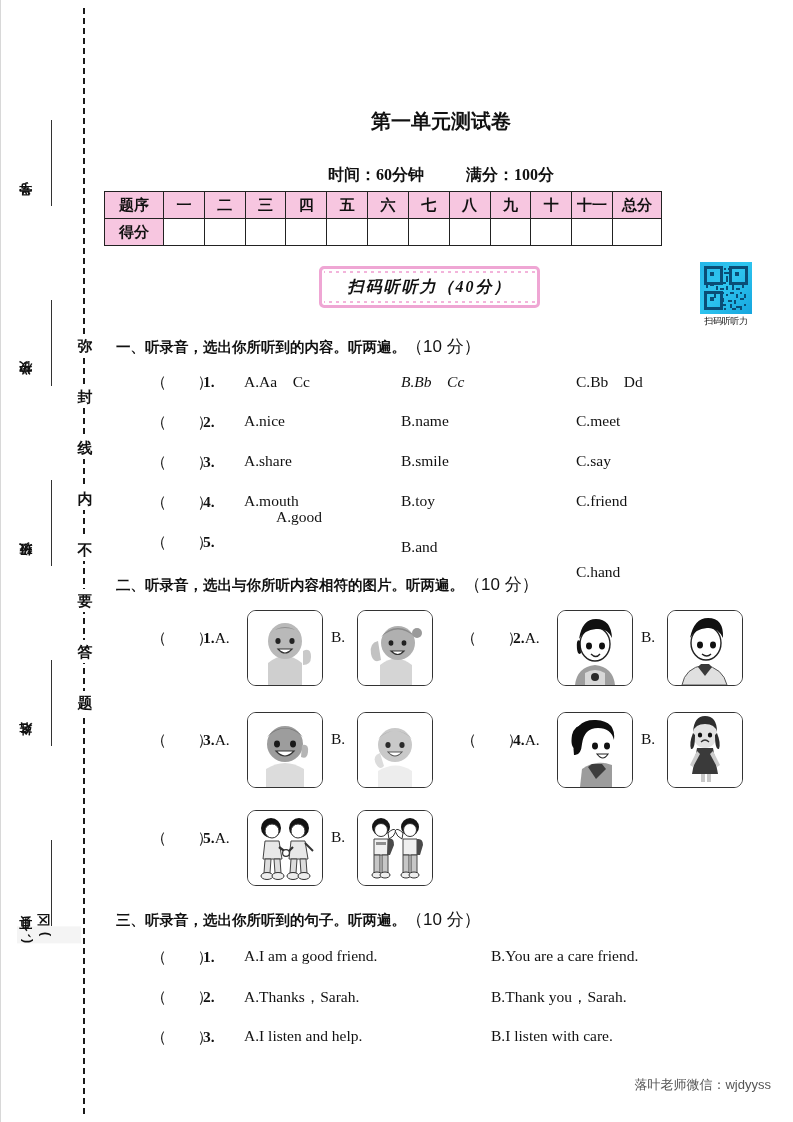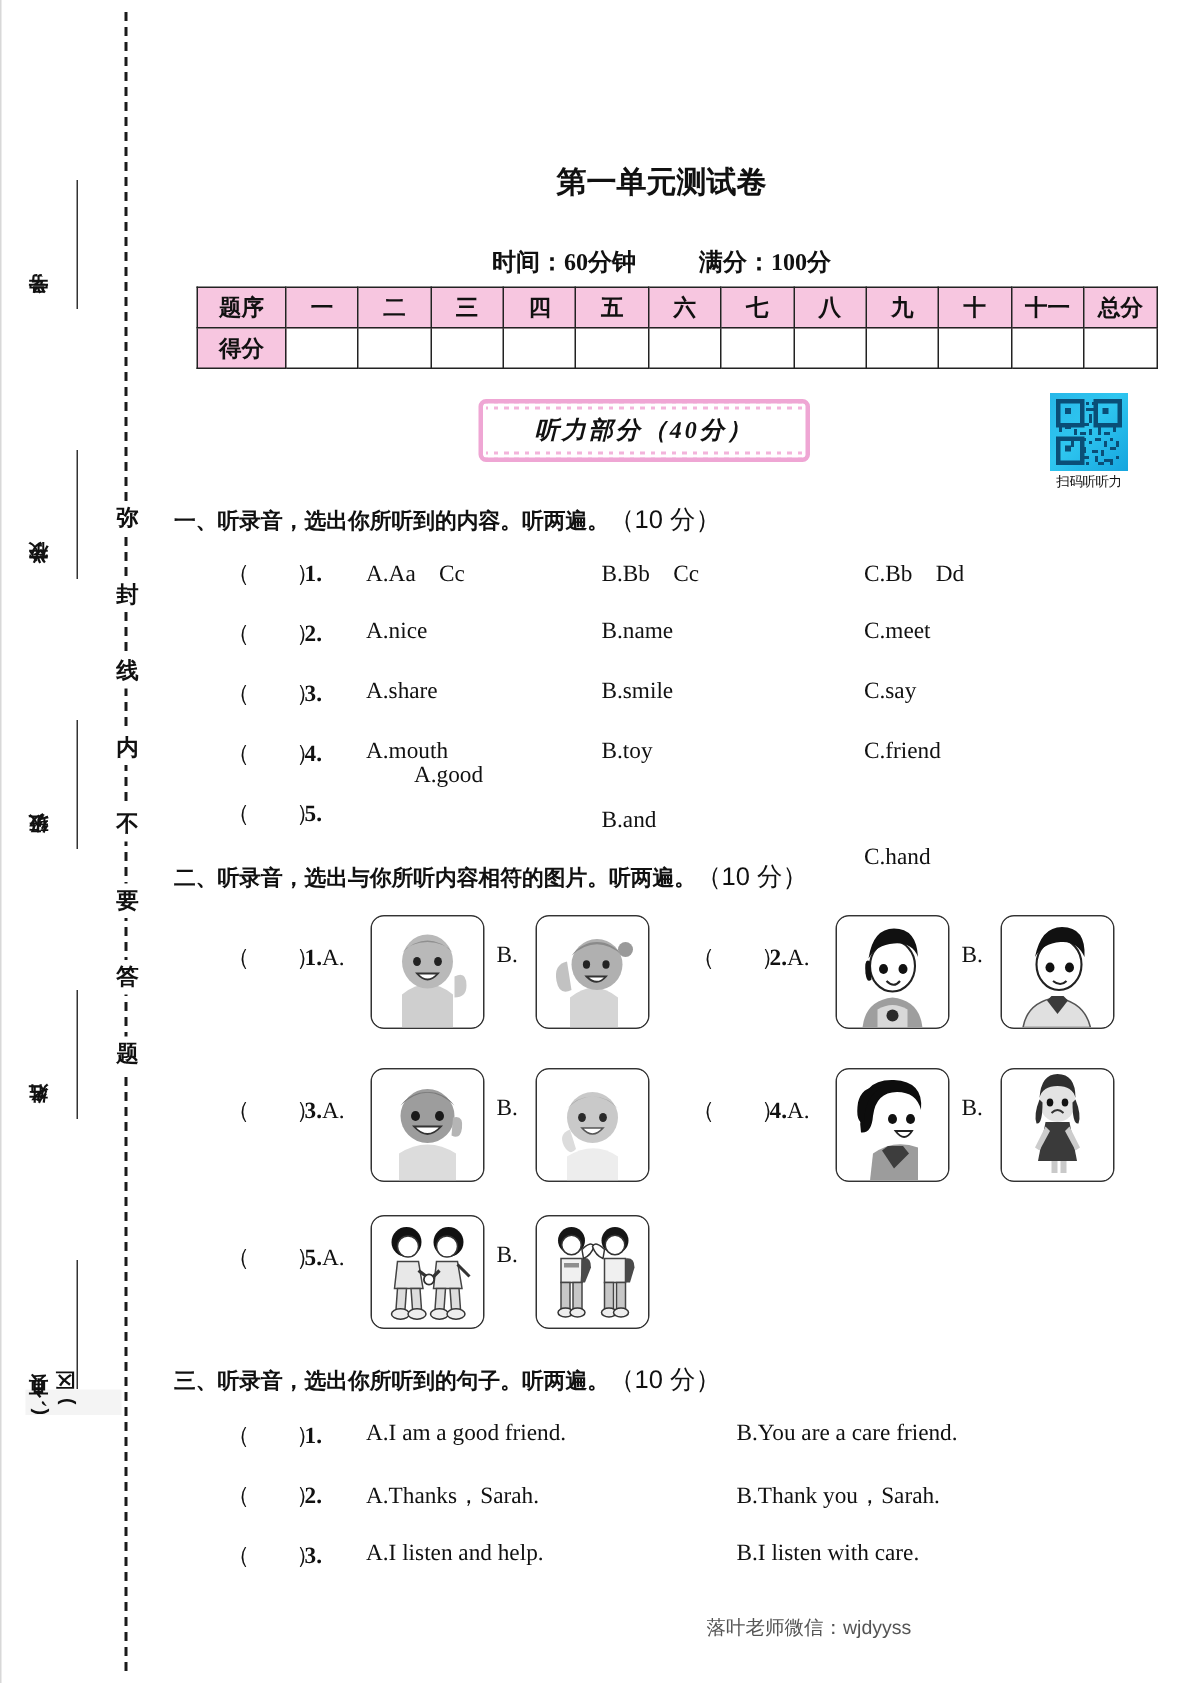--- a/index.html
+++ b/index.html
@@ -55,21 +55,21 @@
     font-size:20px;font-weight:700;
   }
   .meta{
     position:absolute;left:110px;top:165px;width:660px;text-align:center;
     font-size:16px;font-weight:700;
   }
   .meta .gap{display:inline-block;width:34px;}
 
   
   .score-table{
-    position:absolute;left:130px;top:191px;width:641px;
+    position:absolute;left:103px;top:191px;width:558px;
     border-collapse:collapse;table-layout:fixed;
   }
   .score-table td{
     border:1.4px solid #222;height:26px;text-align:center;vertical-align:middle;
     font-size:15px;font-weight:700;padding:0;
   }
   .score-table tr.head td{background:#f7c6e0;}
   .score-table td.rowlbl{background:#f7c6e0;width:58px;}
   .score-table td.total{width:48px;}
 
@@ -131,21 +131,21 @@
   .picitem{position:absolute;}
   .picitem .lead{
     position:absolute;left:0;top:18px;font-size:15.5px;white-space:nowrap;
   }
   .picitem .boxA{position:absolute;left:96px;top:0;}
   .picitem .lblB{position:absolute;left:180px;top:18px;font-size:15.5px;}
   .picitem .boxB{position:absolute;left:206px;top:0;}
 
   
   .footer{
-    position:absolute;left:470px;top:1076px;width:300px;text-align:left;
+    position:absolute;left:470px;top:1076px;width:300px;text-align:right;
     font-family:"Liberation Sans","DejaVu Sans",sans-serif;
     font-size:13px;color:#555;
   }
 </style>
 </head>
 <body>
 
 <div class="page">
 
   <div class="sidebar">
@@ -220,21 +220,21 @@
       <td></td>
       <td></td>
       <td></td>
       <td></td>
       <td class="total"></td>
     </tr>
   </tbody>
     </table>
 
   <div class="banner">
-    <span>听力部分（40分）</span>
+    <span>扫码听听力（40分）</span>
   </div>
 
   <div class="qr-wrap">
     <div class="qr">
       <i class="fp" style="left:4px;top:4px;"></i>
       <i class="fp" style="right:4px;top:4px;"></i>
       <i class="fp" style="left:4px;bottom:4px;"></i>
       <i style="left:24px;top:6px;width:2px;height:2px;"></i>
       <i style="left:28px;top:6px;width:2px;height:2px;"></i>
       <i style="left:24px;top:10px;width:6px;height:2px;"></i>
@@ -273,21 +273,21 @@
   </div>
 
   <div class="sec-head" style="top:335px;">
     <span>一、听录音，选出你所听到的内容。听两遍。</span><span class="pts">（10 分）</span>
   </div>
 
   <div class="qrow" style="left:150px;top:372px;">
     <span class="paren">（　　）</span><span class="qnum">1.</span>
   </div>
   <div class="qrow c1" style="top:372px;left:243px;">A.Aa　Cc</div>
-  <div class="qrow c2" style="top:372px;">B.Bb　Cc</div>
+  <div class="qrow c2" style="top:372px;font-style:italic;">B.Bb　Cc</div>
   <div class="qrow c3" style="top:372px;">C.Bb　Dd</div>
 
   <div class="qrow" style="left:150px;top:412px;">
     <span class="paren">（　　）</span><span class="qnum">2.</span>
   </div>
   <div class="qrow c1" style="top:412px;left:243px;">A.nice</div>
   <div class="qrow c2" style="top:412px;">B.name</div>
   <div class="qrow c3" style="top:412px;">C.meet</div>
 
   <div class="qrow" style="left:150px;top:452px;">

